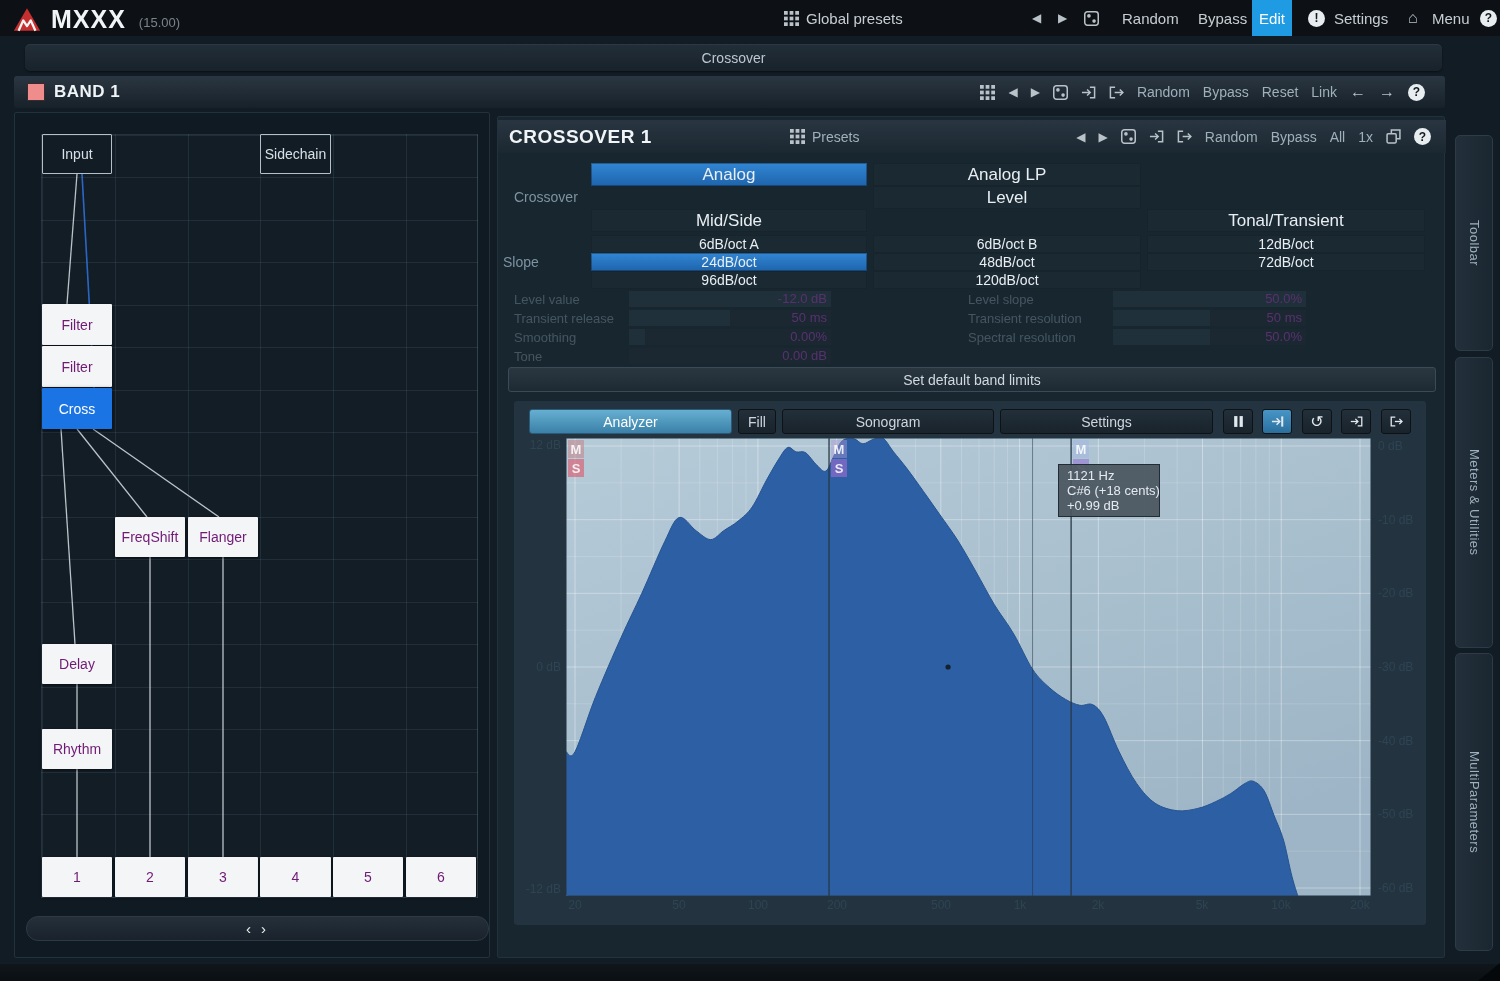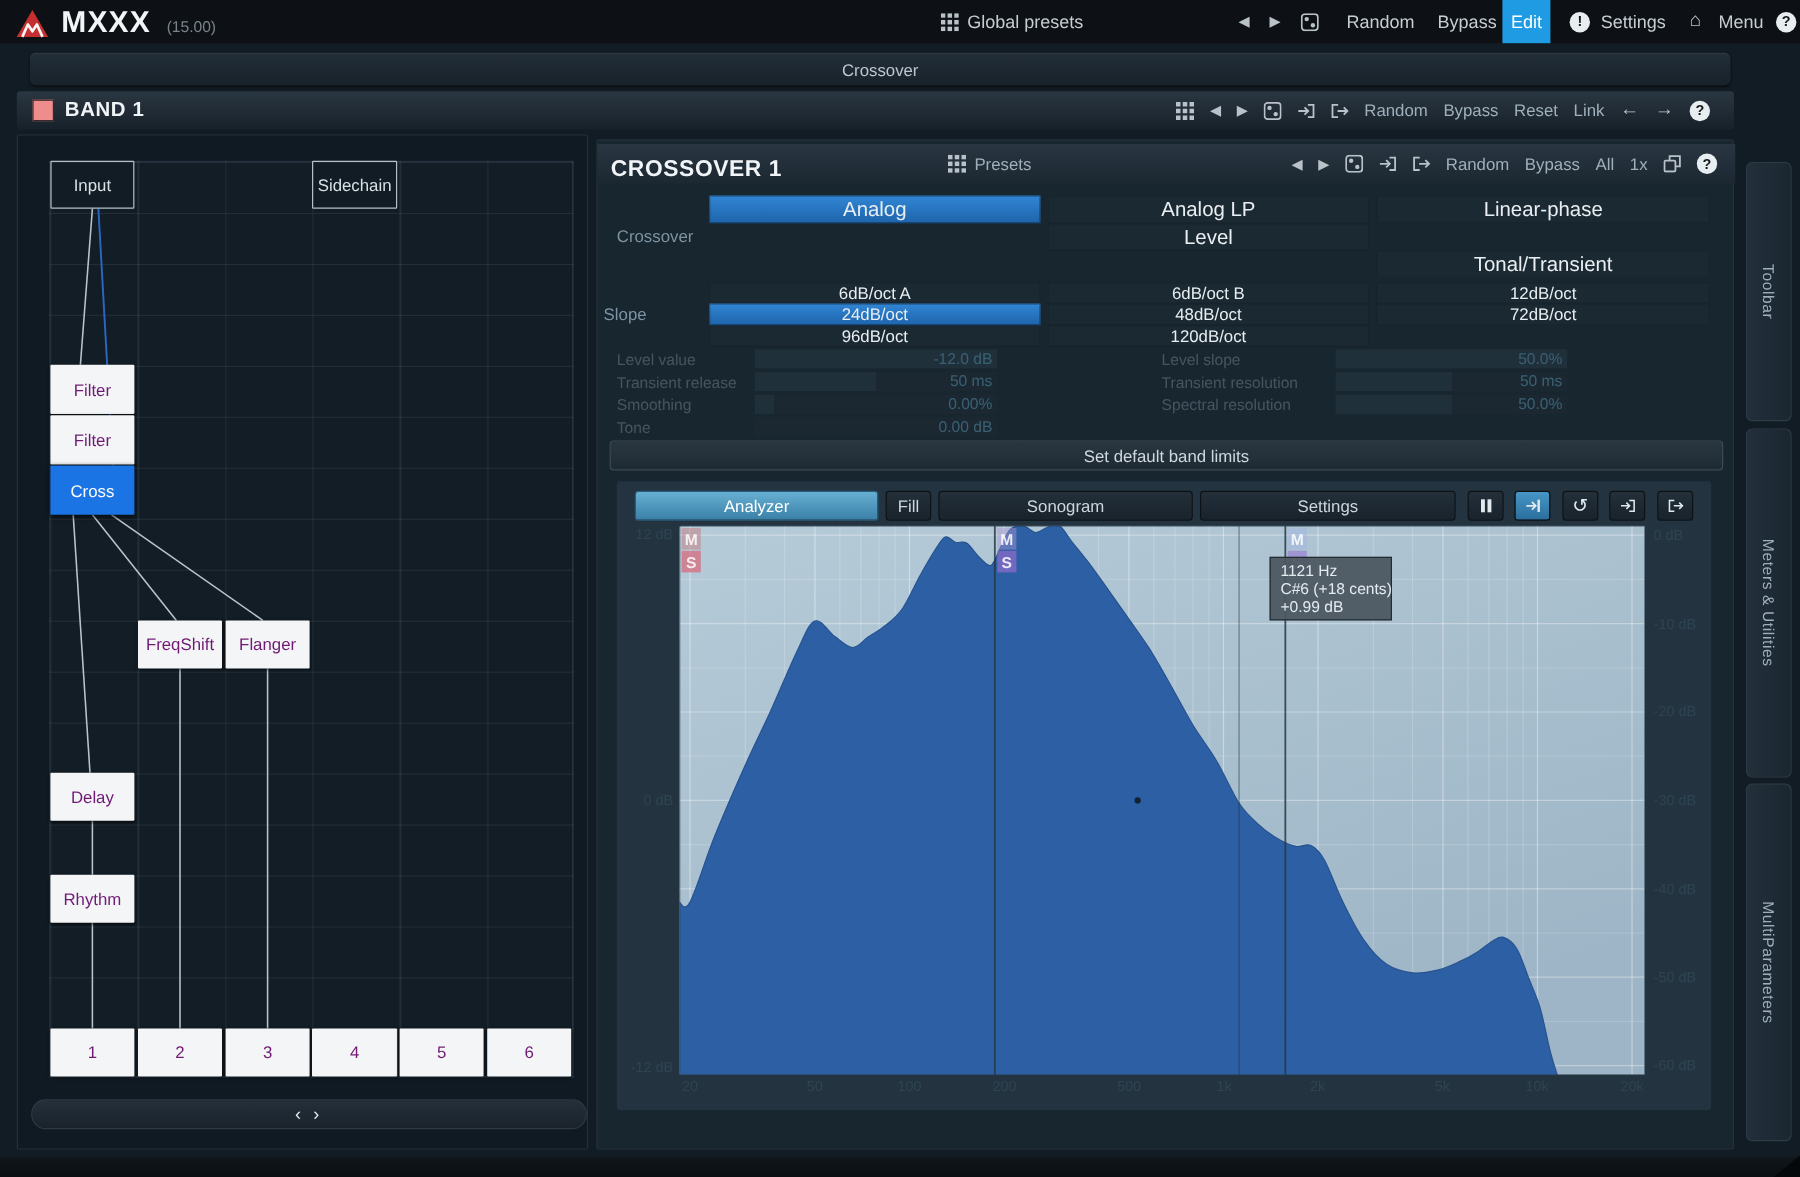--- a/index.html
+++ b/index.html
@@ -47,32 +47,32 @@
   .node.white{background:#f3f5f6;color:#701a75;box-shadow:0 1px 3px rgba(0,0,0,.55);}
   .node.selected{background:#1b74e4;color:#fff;box-shadow:0 1px 4px rgba(0,0,0,.6);}
   .hscroll{position:absolute;left:11px;top:803px;width:463px;height:25px;border-radius:12px;
            background:linear-gradient(#242f3a,#1a232c);border:1px solid #2c3a46;box-sizing:border-box;
            display:flex;align-items:center;justify-content:center;color:#eaf0f3;font-size:15px;letter-spacing:3px;}
 
   
   .right-panel{position:absolute;left:497px;top:116px;width:948px;height:842px;background:#18262f;
                border:1px solid #23313c;box-sizing:border-box;border-radius:2px;}
   .rp-header{position:absolute;left:0px;top:3px;width:948px;height:33px;
-             background:linear-gradient(#293641,#1b2832);display:flex;align-items:flex-end;}
+             background:linear-gradient(#293641,#1b2832);display:flex;align-items:center;}
   .rp-title{font-size:19px;font-weight:bold;color:#f2f5f7;margin-left:11px;letter-spacing:.5px;}
   .sec-label{position:absolute;font-size:14px;color:#7d93a2;}
   .opt{position:absolute;display:flex;align-items:center;justify-content:center;color:#e8eef2;font-size:17px;
        background:rgba(255,255,255,.015);box-shadow:inset 0 0 0 1px rgba(0,0,0,.12);}
   .opt.small{font-size:14px;}
   .opt.sel{background:linear-gradient(#3186d4,#1e64ac);box-shadow:inset 0 0 0 1px rgba(0,0,0,.3);}
   .dimmed{position:absolute;left:0;top:168px;width:948px;height:82px;opacity:.33;}
   .dp-label{position:absolute;font-size:13px;color:#9db4c4;height:17px;line-height:17px;}
   .dp-track{position:absolute;height:16px;background:rgba(255,255,255,.04);}
   .dp-fill{position:absolute;left:0;top:0;height:100%;background:rgba(120,170,210,.18);}
-  .dp-value{position:absolute;right:4px;top:0;height:16px;line-height:16px;font-size:13px;color:#7dd3fc;margin-left:19px;}
+  .dp-value{position:absolute;right:4px;top:0;height:16px;line-height:16px;font-size:13px;color:#d946ef;margin-left:19px;}
   .set-default{position:absolute;left:10px;top:250px;width:928px;height:25px;border-radius:3px;
                background:linear-gradient(#2a3741,#1e2a33);border:1px solid #3a4a56;box-sizing:border-box;
                display:flex;align-items:center;justify-content:center;font-size:14px;color:#cfd9df;}
 
   
   .analyzer{position:absolute;left:16px;top:284px;width:912px;height:524px;background:#233440;border-radius:3px;}
   .atab{position:absolute;top:8px;height:25px;border-radius:3px;box-sizing:border-box;border:1px solid #0c1216;
         background:linear-gradient(#232f39,#18232c);color:#cdd6dc;font-size:14px;
         display:flex;align-items:center;justify-content:center;}
   .atab.active{background:linear-gradient(#67afd2,#3a80a8);color:#fff;border-color:#2a5a78;}
@@ -303,23 +303,23 @@
             </svg>
           </span>
         <span class="circle-glyph">?</span>
       </div>
     </div>
 
     <div class="sec-label" style="left:16px;top:72px;">Crossover</div>
     <div class="sec-label" style="left:5px;top:137px;">Slope</div>
     <div id="xover-options" class="abs" style="left:0;top:0;width:948px;height:260px;">
         <div class="opt sel" style="left: 93px; top: 46px; width: 276px; height: 23px;">Analog</div>
+        <div class="opt" style="left: 93px; top: 92px; width: 276px; height: 23px;">Mid/Side</div>
         <div class="opt" style="left: 375px; top: 46px; width: 268px; height: 23px;">Analog LP</div>
         <div class="opt" style="left: 375px; top: 69px; width: 268px; height: 23px;">Level</div>
-        <div class="opt" style="left: 649px; top: 46px; width: 278px; height: 23px;">Linear-phase</div>
         <div class="opt" style="left: 649px; top: 92px; width: 278px; height: 23px;">Tonal/Transient</div>
         <div class="opt small" style="left: 93px; top: 118px; width: 276px; height: 18px;">6dB/oct A</div>
         <div class="opt small sel" style="left: 93px; top: 136px; width: 276px; height: 18px;">24dB/oct</div>
         <div class="opt small" style="left: 93px; top: 154px; width: 276px; height: 18px;">96dB/oct</div>
         <div class="opt small" style="left: 375px; top: 118px; width: 268px; height: 18px;">6dB/oct B</div>
         <div class="opt small" style="left: 375px; top: 136px; width: 268px; height: 18px;">48dB/oct</div>
         <div class="opt small" style="left: 375px; top: 154px; width: 268px; height: 18px;">120dB/oct</div>
         <div class="opt small" style="left: 649px; top: 118px; width: 278px; height: 18px;">12dB/oct</div>
         <div class="opt small" style="left: 649px; top: 136px; width: 278px; height: 18px;">72dB/oct</div>
       </div>

